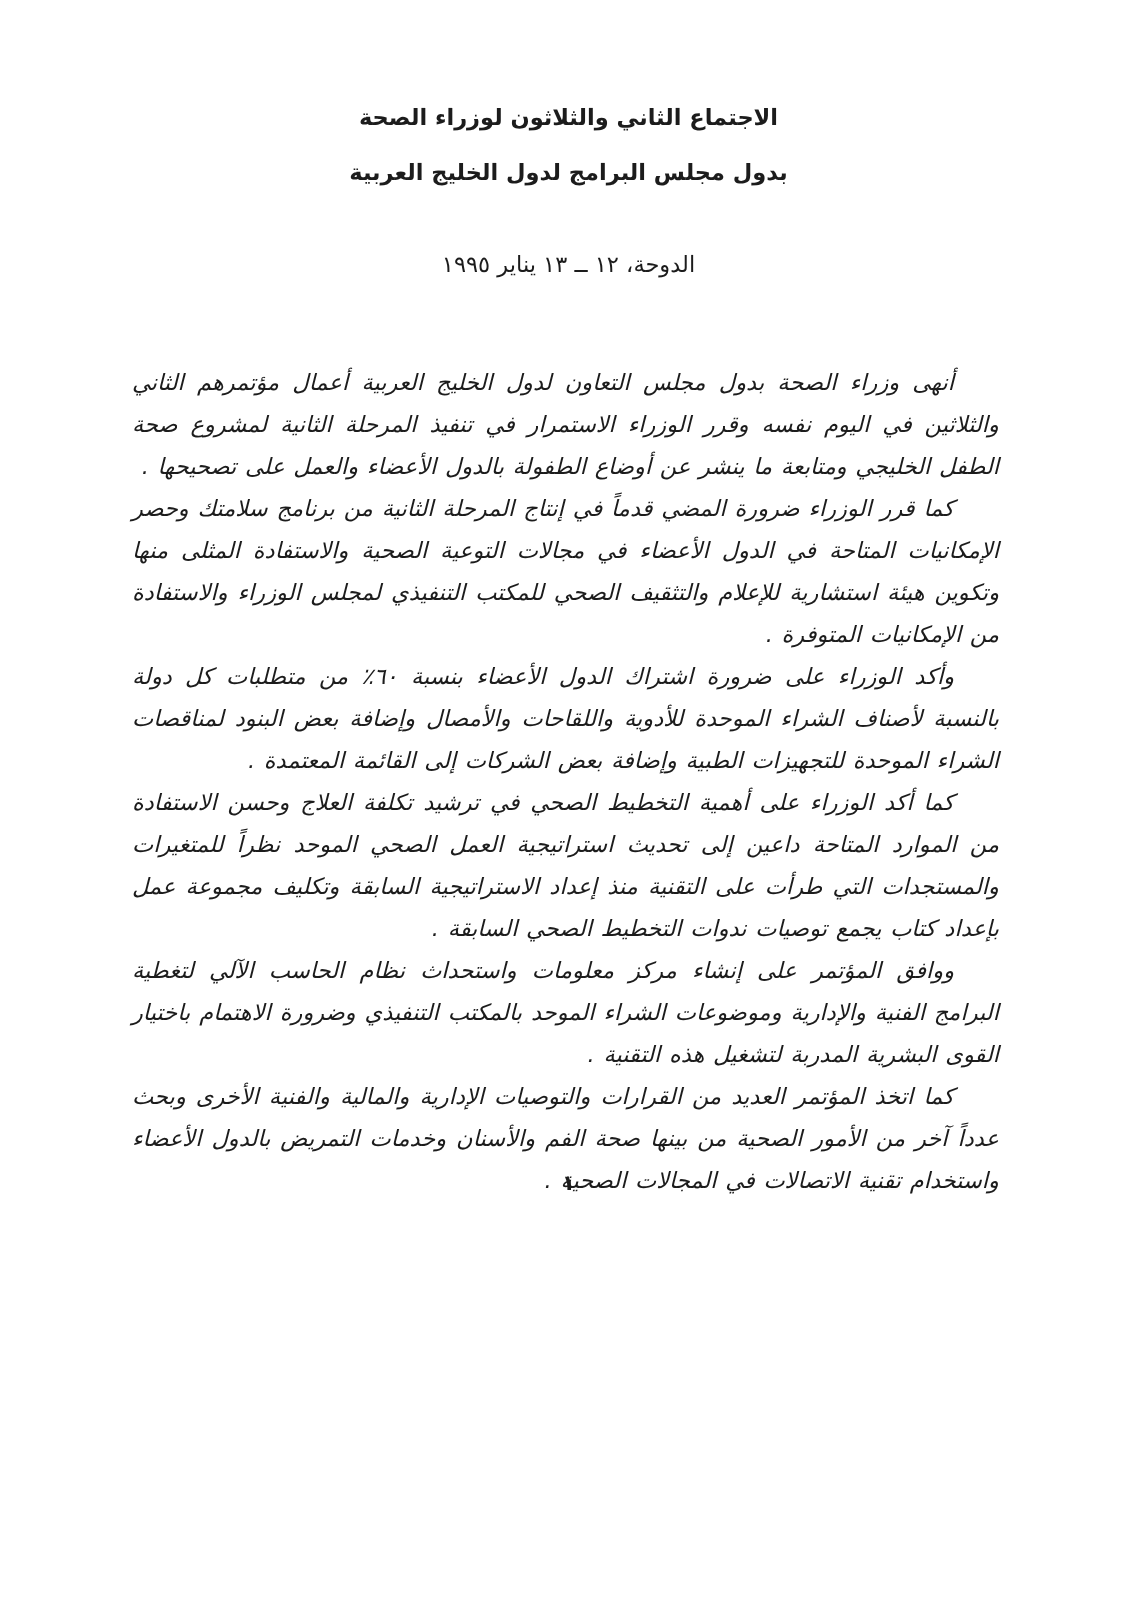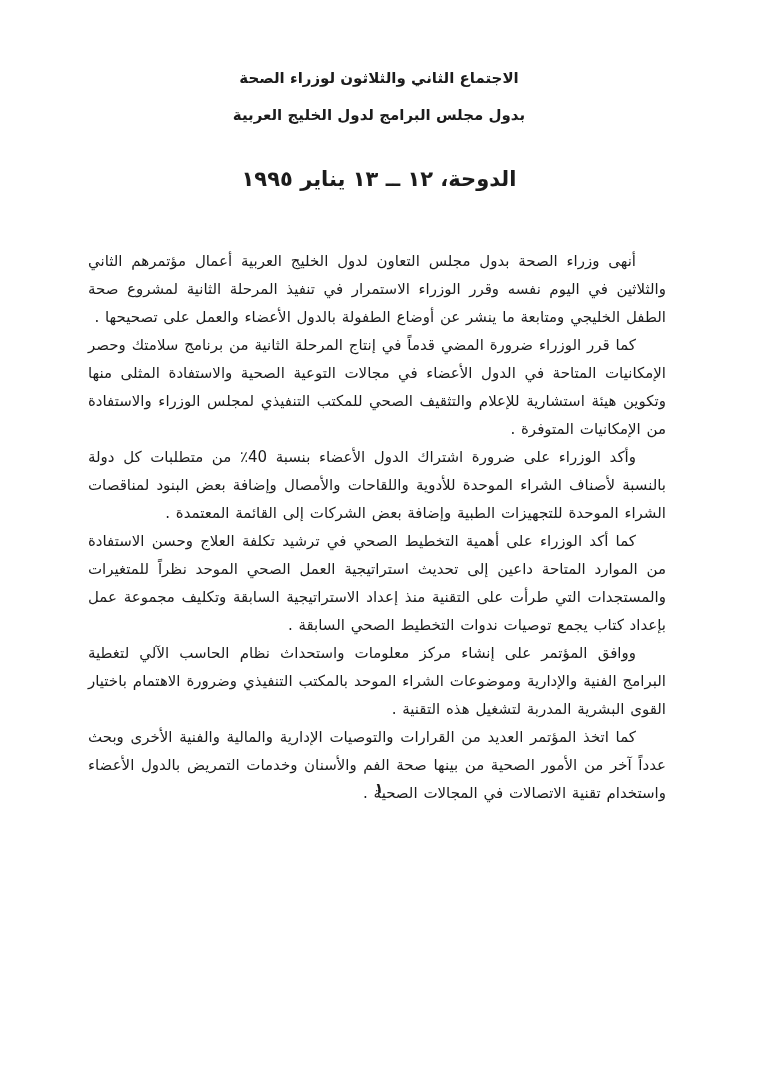--- a/index.html
+++ b/index.html
@@ -27,36 +27,37 @@
     padding-top:60px;
     text-align:center;
   }
   .header .title-line{
     font-weight:bold;
     font-size:15px;
     line-height:37px;
     letter-spacing:0.2px;
   }
   .header .date-line{
-    font-weight:bold;
-    font-size:21px;
+    font-weight:normal;
+    font-size:15px;
     margin-top:33px;
   }
   .body-text{
     margin-top:56px;
     padding:0 92px 0 88px;
   }
   .para{
     margin:0;
     font-size:15px;
     line-height:28px;
     text-align:justify;
     text-align-last:right;
     text-indent:30px;
     word-spacing:1px;
+    font-style:italic;
   }
   .para.detached{
   }
   .footer{
     position:absolute;
     left:0;
     right:0;
     bottom:36px;
     text-align:center;
   }
@@ -72,21 +73,21 @@
 
   <div class="header">
     <div class="title-line">الاجتماع الثاني والثلاثون لوزراء الصحة</div>
     <div class="title-line">بدول مجلس البرامج لدول الخليج العربية</div>
     <div class="date-line">الدوحة، ١٢ ــ ١٣ يناير ١٩٩٥</div>
   </div>
 
   <div class="body-text">
     <p class="para">أنهى وزراء الصحة بدول مجلس التعاون لدول الخليج العربية أعمال مؤتمرهم الثاني والثلاثين في اليوم نفسه وقرر الوزراء الاستمرار في تنفيذ المرحلة الثانية لمشروع صحة الطفل الخليجي ومتابعة ما ينشر عن أوضاع الطفولة بالدول الأعضاء والعمل على تصحيحها .</p>
     <p class="para">كما قرر الوزراء ضرورة المضي قدماً في إنتاج المرحلة الثانية من برنامج سلامتك وحصر الإمكانيات المتاحة في الدول الأعضاء في مجالات التوعية الصحية والاستفادة المثلى منها وتكوين هيئة استشارية للإعلام والتثقيف الصحي للمكتب التنفيذي لمجلس الوزراء والاستفادة من الإمكانيات المتوفرة .</p>
-    <p class="para">وأكد الوزراء على ضرورة اشتراك الدول الأعضاء بنسبة 40٪ من متطلبات كل دولة بالنسبة لأصناف الشراء الموحدة للأدوية واللقاحات والأمصال وإضافة بعض البنود لمناقصات الشراء الموحدة للتجهيزات الطبية وإضافة بعض الشركات إلى القائمة المعتمدة .</p>
+    <p class="para">وأكد الوزراء على ضرورة اشتراك الدول الأعضاء بنسبة ٦٠٪ من متطلبات كل دولة بالنسبة لأصناف الشراء الموحدة للأدوية واللقاحات والأمصال وإضافة بعض البنود لمناقصات الشراء الموحدة للتجهيزات الطبية وإضافة بعض الشركات إلى القائمة المعتمدة .</p>
     <p class="para">كما أكد الوزراء على أهمية التخطيط الصحي في ترشيد تكلفة العلاج وحسن الاستفادة من الموارد المتاحة داعين إلى تحديث استراتيجية العمل الصحي الموحد نظراً للمتغيرات والمستجدات التي طرأت على التقنية منذ إعداد الاستراتيجية السابقة وتكليف مجموعة عمل بإعداد كتاب يجمع توصيات ندوات التخطيط الصحي السابقة .</p>
     <p class="para">ووافق المؤتمر على إنشاء مركز معلومات واستحداث نظام الحاسب الآلي لتغطية البرامج الفنية والإدارية وموضوعات الشراء الموحد بالمكتب التنفيذي وضرورة الاهتمام باختيار القوى البشرية المدربة لتشغيل هذه التقنية .</p>
     <p class="para detached">كما اتخذ المؤتمر العديد من القرارات والتوصيات الإدارية والمالية والفنية الأخرى وبحث عدداً آخر من الأمور الصحية من بينها صحة الفم والأسنان وخدمات التمريض بالدول الأعضاء واستخدام تقنية الاتصالات في المجالات الصحية .</p>
   </div>
 
   <div class="footer">
     <span class="page-number">١</span>
   </div>
 
 </div>

